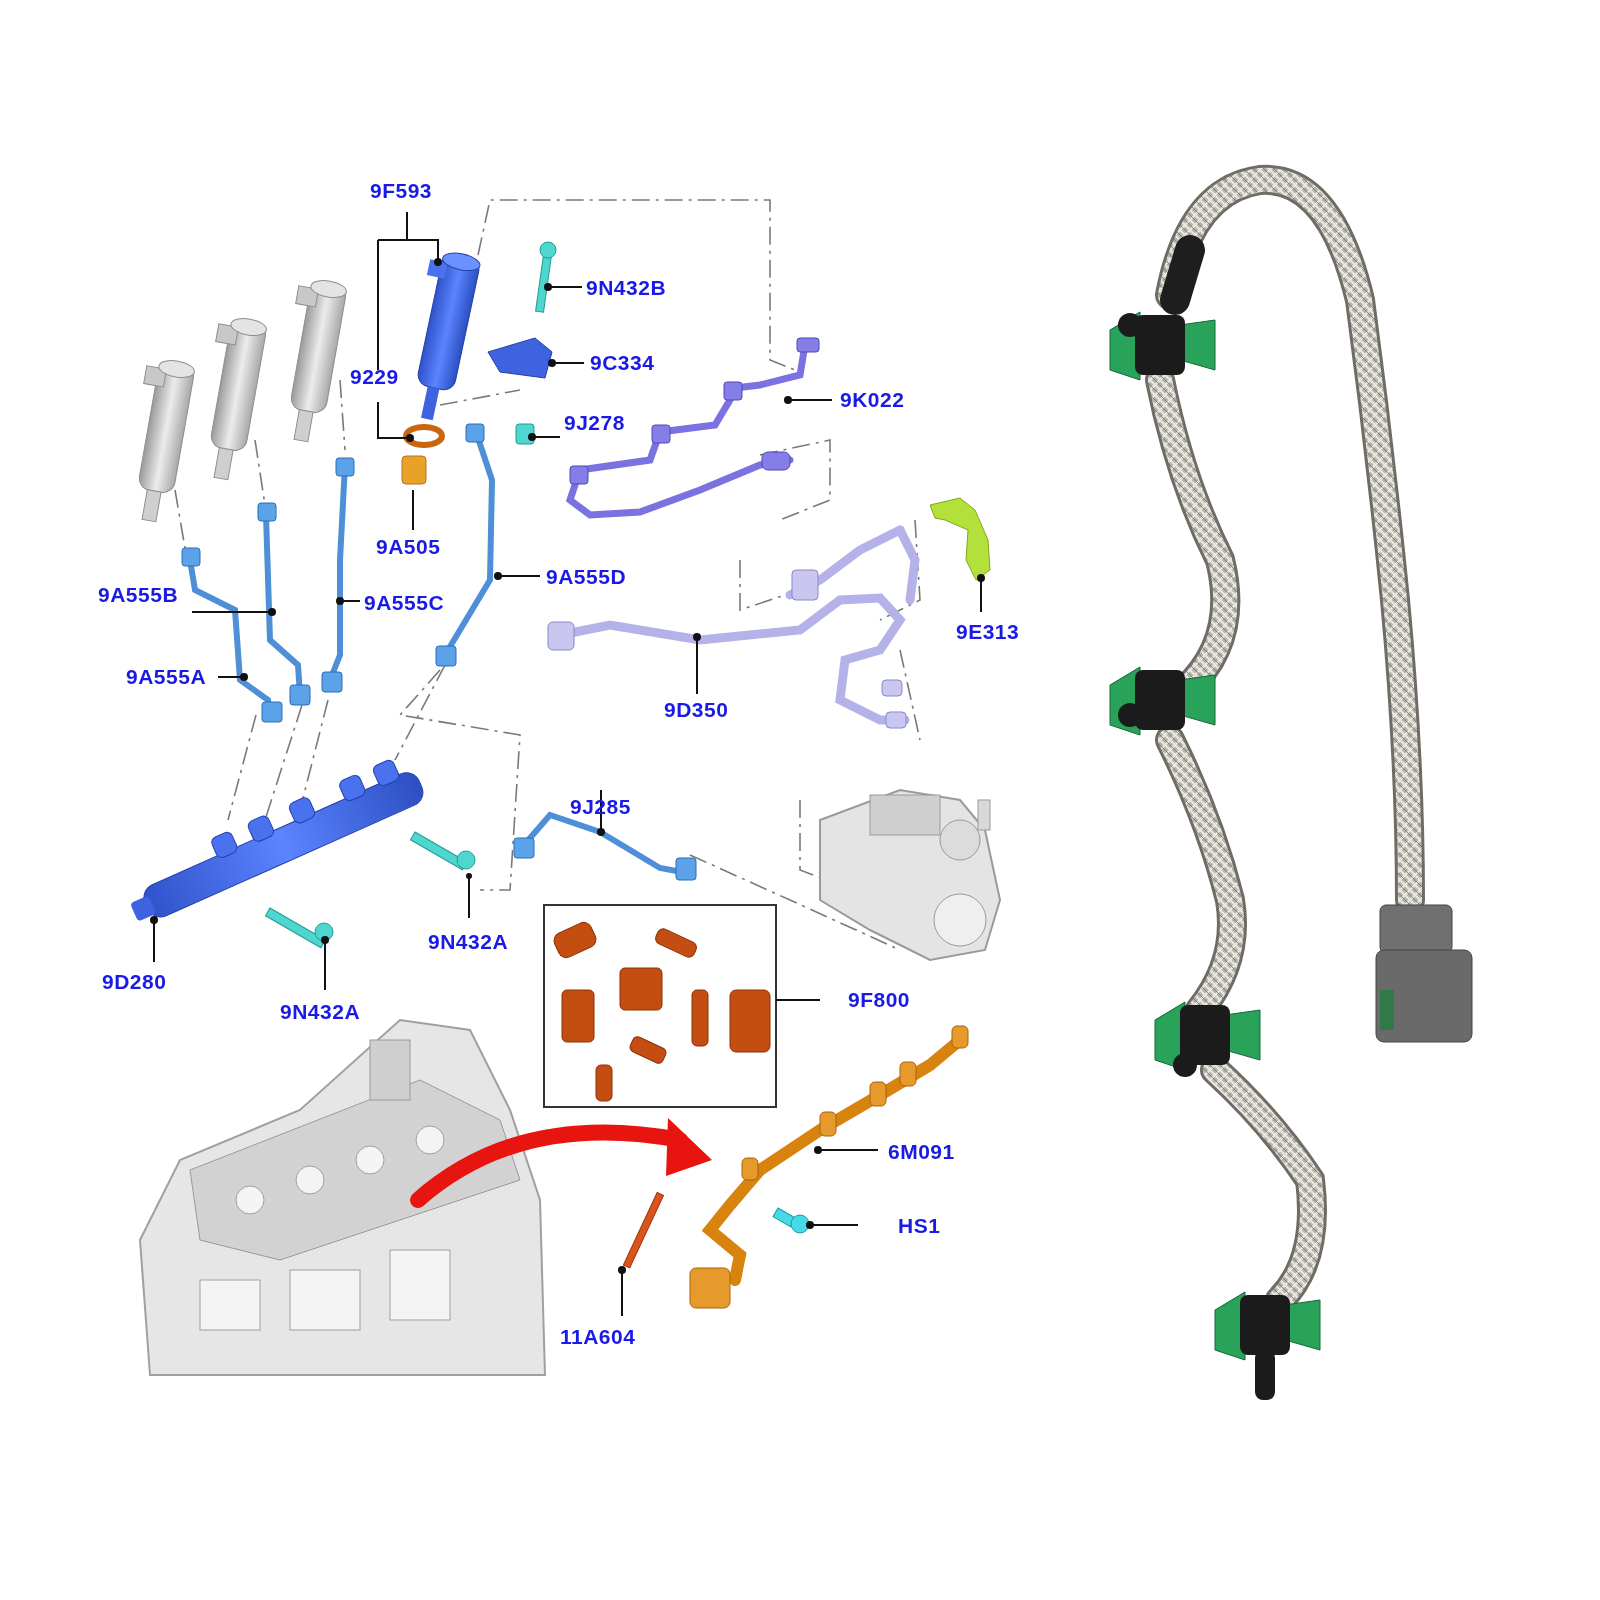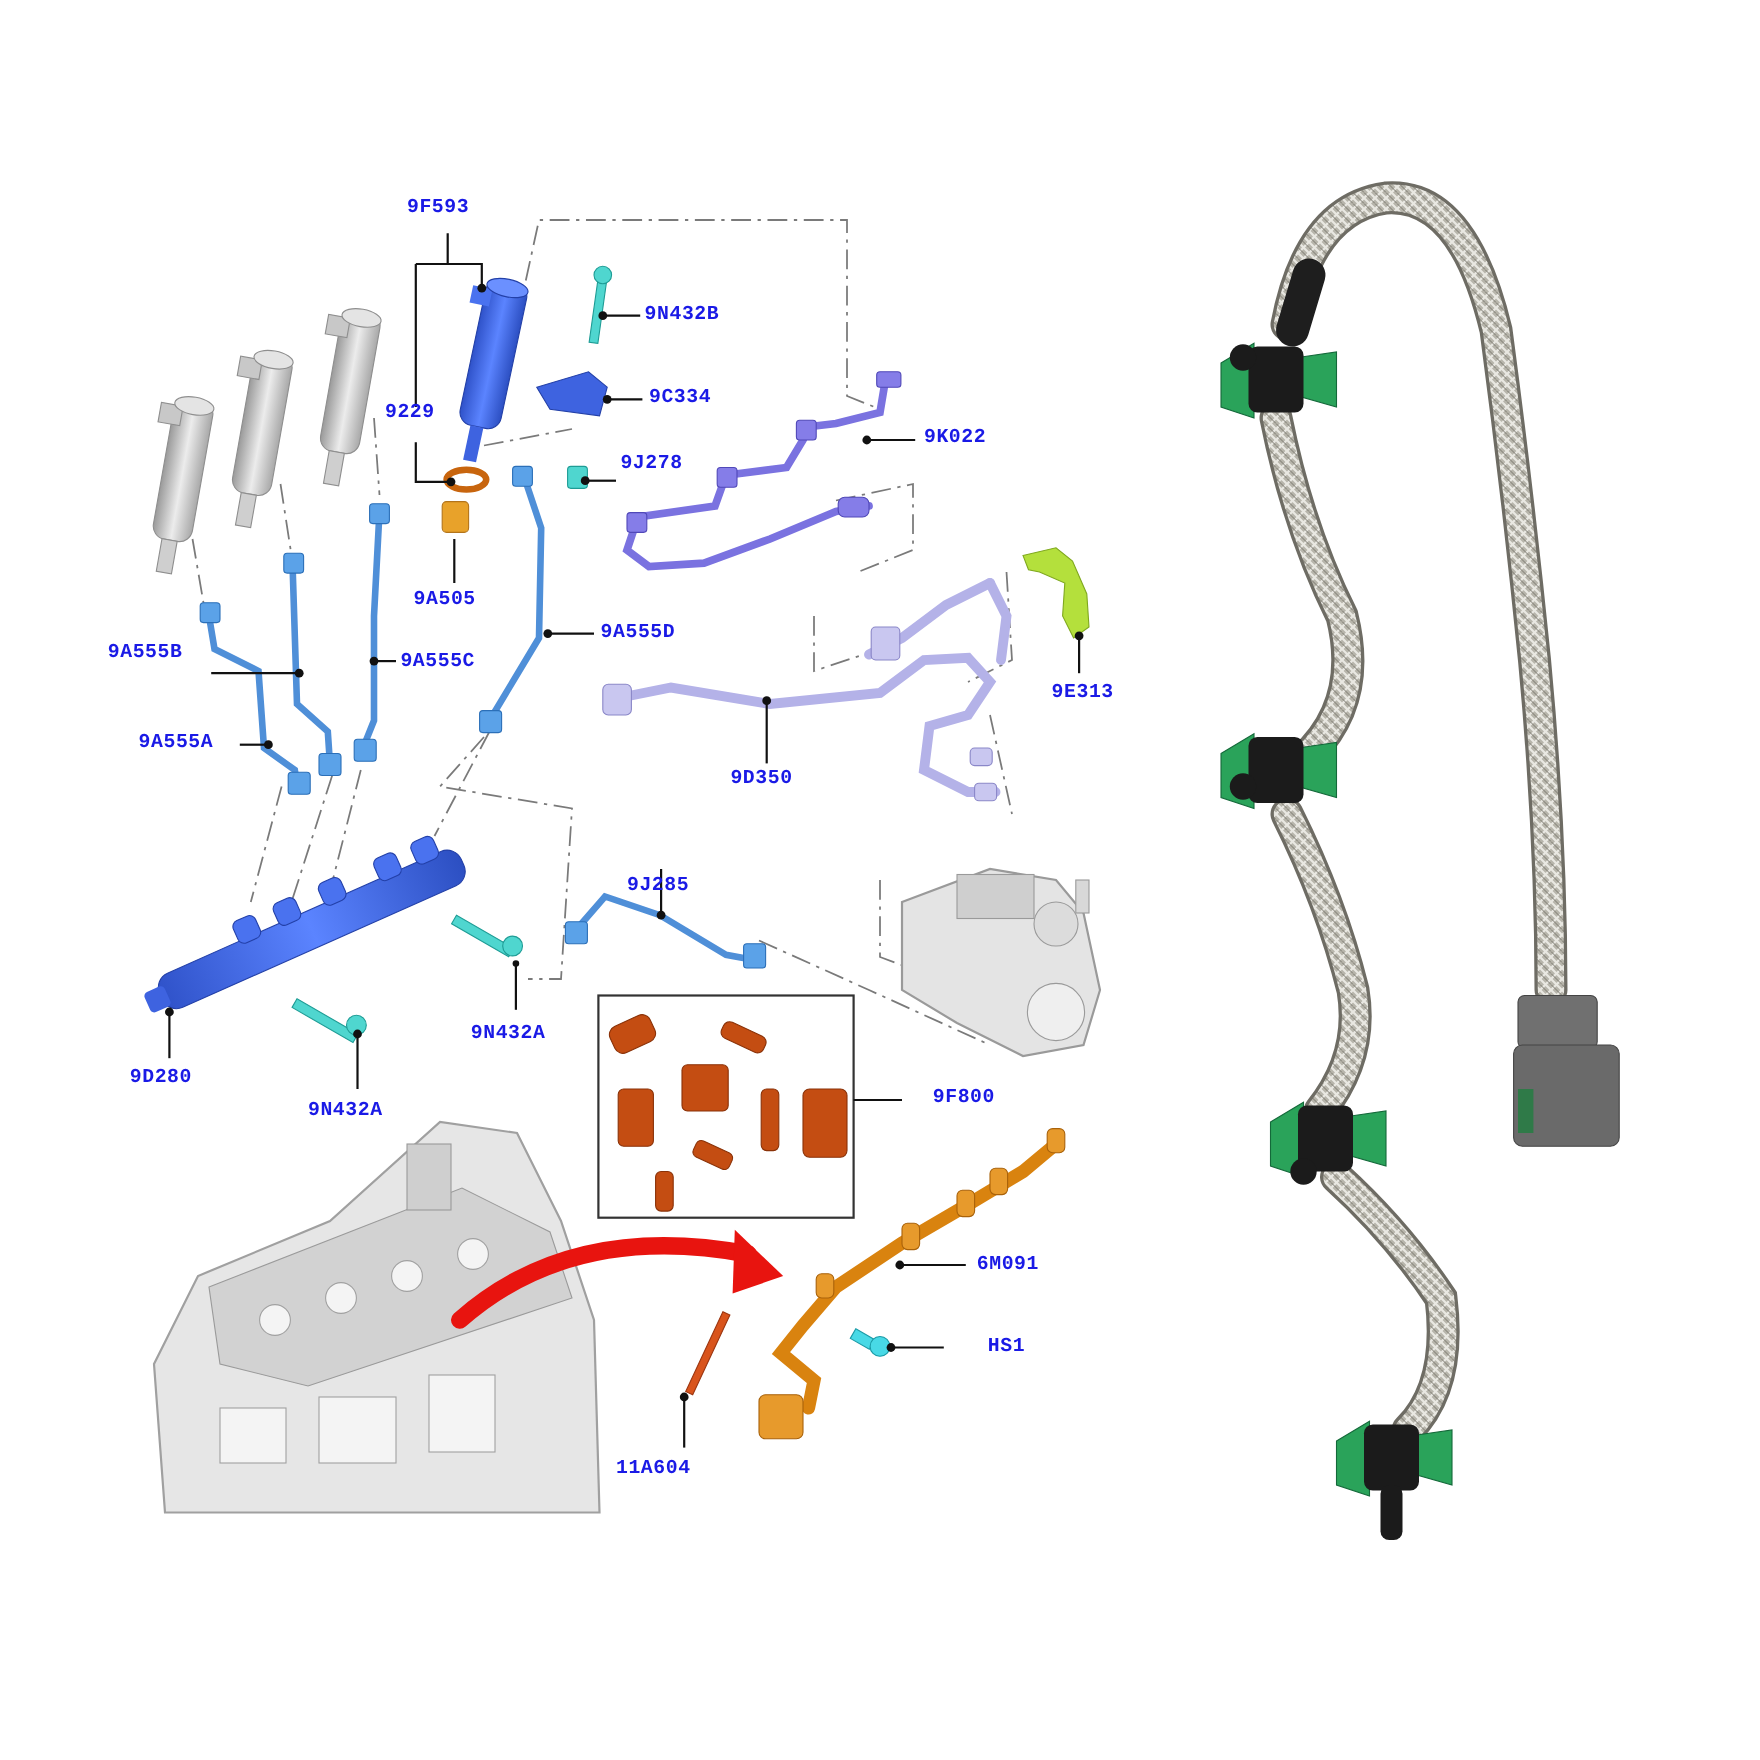--- a/index.html
+++ b/index.html
@@ -1,18 +1,18 @@
 <!DOCTYPE html>
 <html><head>
 <meta charset="utf-8">
 <style>
   html, body { margin:0; padding:0; background:#ffffff; }
   body { width:1600px; height:1600px; position:relative; overflow:hidden; font-family:"Liberation Sans", sans-serif; }
   svg.diag { position:absolute; left:0; top:0; }
-  .lbl { position:absolute; font-family:Liberation Mono, monospace; font-weight:bold; font-size:18px; color:#1a1ae6; letter-spacing:0.5px; white-space:nowrap; line-height:1; }
+  .lbl { position:absolute; font-family:Liberation Sans, sans-serif; font-weight:bold; font-size:21px; color:#1a1ae6; letter-spacing:0.5px; white-space:nowrap; line-height:1; }
 </style>
 </head>
 <body>
 
 <svg class="diag" width="1600" height="1600" viewBox="0 0 1600 1600">
   <defs>
     <linearGradient id="gGrey" x1="0" y1="0" x2="1" y2="0">
       <stop offset="0" stop-color="#9a9a9a"></stop>
         <stop offset="0.5" stop-color="#ececec"></stop>
         <stop offset="1" stop-color="#a8a8a8"></stop>
@@ -307,18 +307,18 @@
 <div class="lbl" style="left:564px;top:412px">9J278</div>
 <div class="lbl" style="left:376px;top:536px">9A505</div>
 <div class="lbl" style="left:546px;top:566px">9A555D</div>
 <div class="lbl" style="left:364px;top:592px">9A555C</div>
 <div class="lbl" style="left:98px;top:584px">9A555B</div>
 <div class="lbl" style="left:956px;top:621px">9E313</div>
 <div class="lbl" style="left:126px;top:666px">9A555A</div>
 <div class="lbl" style="left:664px;top:699px">9D350</div>
 <div class="lbl" style="left:570px;top:796px">9J285</div>
 <div class="lbl" style="left:428px;top:931px">9N432A</div>
-<div class="lbl" style="left:118px;top:971px">9D280</div>
+<div class="lbl" style="left:102px;top:971px">9D280</div>
 <div class="lbl" style="left:848px;top:989px">9F800</div>
 <div class="lbl" style="left:280px;top:1001px">9N432A</div>
 <div class="lbl" style="left:888px;top:1141px">6M091</div>
 <div class="lbl" style="left:898px;top:1215px">HS1</div>
 <div class="lbl" style="left:560px;top:1326px">11A604</div>
 
 </body></html>

